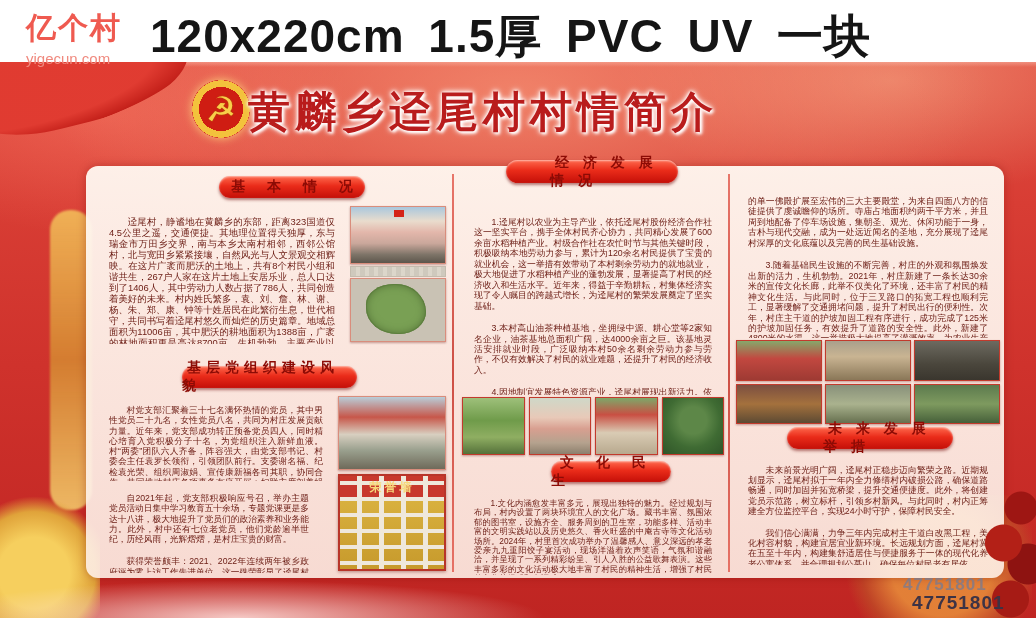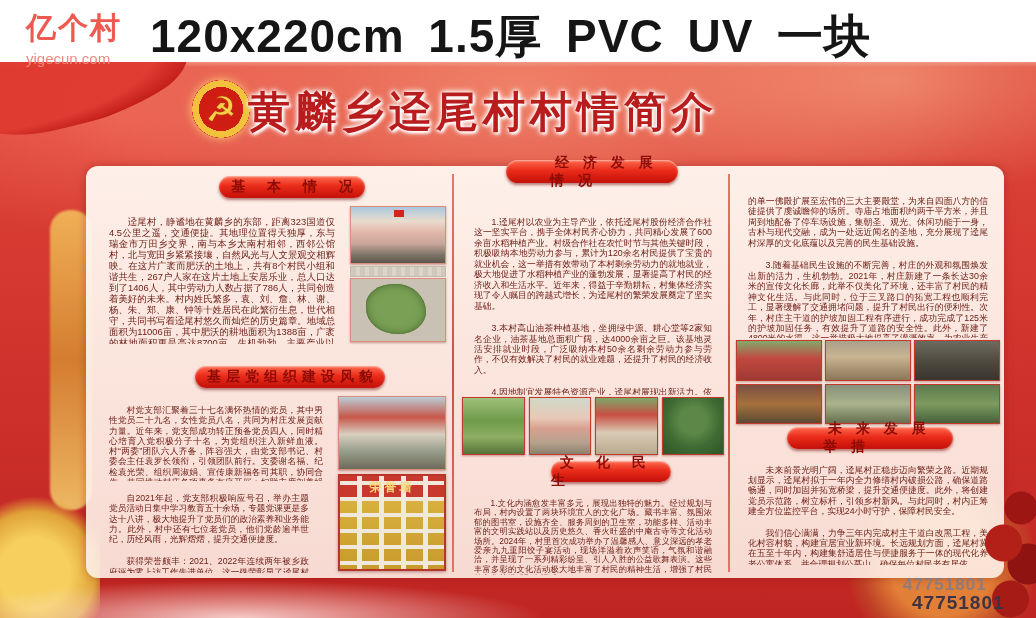--- a/index.html
+++ b/index.html
@@ -159,26 +159,26 @@
   <div class="vline" id="divider-2"></div>
 
   <div class="hdr ls8" style="left:219px;top:176px;width:146px;height:22px;">基 本 情 况</div>
   <div class="txt" id="basic-text">
     <p>迳尾村，静谧地在黄麟乡的东部，距离323国道仅4.5公里之遥，交通便捷。其地理位置得天独厚，东与瑞金市万田乡交界，南与本乡太南村相邻，西邻公馆村，北与宽田乡紧紧接壤，自然风光与人文景观交相辉映。在这片广袤而肥沃的土地上，共有8个村民小组和谐共生，267户人家在这片土地上安居乐业，总人口达到了1406人，其中劳动力人数占据了786人，共同创造着美好的未来。村内姓氏繁多，袁、刘、詹、林、谢、杨、朱、郑、康、钟等十姓居民在此繁衍生息，世代相守，共同书写着迳尾村悠久而灿烂的历史篇章。地域总面积为11006亩，其中肥沃的耕地面积为1388亩，广袤的林地面积更是高达8700亩，生机勃勃。主要产业以水稻种植为基础，稻谷飘香；同时油茶产业蓬勃发展，茶香四溢，享誉四方。光伏发电项目为村庄注入了新的活力，照亮了村民的幸福生活；而华硕萤石矿的开采，更为迳尾村的经济增添了浓墨重彩的一笔，让这座古老的村庄焕发出新的生机与活力。</p>
   </div>
   <div class="ph p-committee" style="left:350px;top:206px;width:96px;height:58px;"></div>
   <div id="caption-strip"></div>
   <div class="ph p-map" style="left:350px;top:278px;width:96px;height:64px;"></div>
 
-  <div class="hdr ls5" style="left:195px;top:366px;width:190px;height:22px;">基层党组织建设风貌</div>
+  <div class="hdr ls5" style="left:182px;top:366px;width:175px;height:22px;">基层党组织建设风貌</div>
   <div class="txt" id="party-text-a">
     <p>村党支部汇聚着三十七名满怀热情的党员，其中男性党员二十九名，女性党员八名，共同为村庄发展贡献力量。近年来，党支部成功转正预备党员四人，同时精心培育入党积极分子十名，为党组织注入新鲜血液。村“两委”团队六人齐备，阵容强大，由党支部书记、村委会主任袁罗长领衔，引领团队前行。支委谢名福、纪检袁光荣、组织周淑娟、宣传康新福各司其职，协同合作，共同推动村庄各项事务有序开展；妇联主席刘美娟与驻村干部宋育共襄盛举，为村庄的繁荣发展贡献力量。</p>
   </div>
   <div class="txt" id="party-text-b">
-    <p>自2021年起，党支部积极响应号召，举办主题党员活动日集中学习教育五十余场，专题党课更是多达十八讲，极大地提升了党员们的政治素养和业务能力。此外，村中还有七位老党员，他们党龄逾半世纪，历经风雨，光辉熠熠，提升交通便捷度。</p>
+    <p>自2021年起，党支部积极响应号召，举办主题党员活动日集中学习教育五十余场，专题党课更是多达十八讲，极大地提升了党员们的政治素养和业务能力。此外，村中还有七位老党员，他们党龄逾半世纪，历经风雨，光辉熠熠，是村庄宝贵的财富。</p>
     <p>获得荣誉颇丰：2021、2022年连续两年被乡政府评为零上访工作先进单位，这一殊荣彰显了迳尾村班子在社会治理方面的出色能力和卓越成效；2022年度，村庄又荣获农业目标考核先进单位称号，其农业发展的丰硕成果得到了广泛认可，展现了乡村振兴的勃勃生机；2023年度，迳尾村党组织建设取得新突破，荣获乡考评先进基层党组织荣誉，党组织的凝聚力和战斗力得到了上级部门的高度评价；2024年度，村庄再传佳音，获县关工委考评先进单位，关爱下一代工作扎实有效；同年，迳尾村还在乡综合考评中荣获第一等次，综合实力和整体发展水平备受肯定，展现了村庄蓬勃发展的良好态势。</p>
   </div>
   <div class="ph p-gate" style="left:338px;top:396px;width:108px;height:74px;"></div>
   <div id="honor-wall">
     <span id="honor-title">荣誉墙</span>
   </div>
 
   <div class="hdr ls5" style="left:506px;top:160px;width:172px;height:23px;padding-left:44px;">经 济 发 展 情 况</div>
   <div class="txt" id="econ-text">
     <p>1.迳尾村以农业为主导产业，依托迳尾村股份经济合作社这一坚实平台，携手全体村民齐心协力，共同精心发展了600余亩水稻种植产业。村级合作社在农忙时节与其他关键时段，积极吸纳本地劳动力参与，累计为120余名村民提供了宝贵的就业机会，这一举措有效带动了本村剩余劳动力的就地就业，极大地促进了水稻种植产业的蓬勃发展，显著提高了村民的经济收入和生活水平。近年来，得益于辛勤耕耘，村集体经济实现了令人瞩目的跨越式增长，为迳尾村的繁荣发展奠定了坚实基础。</p>

